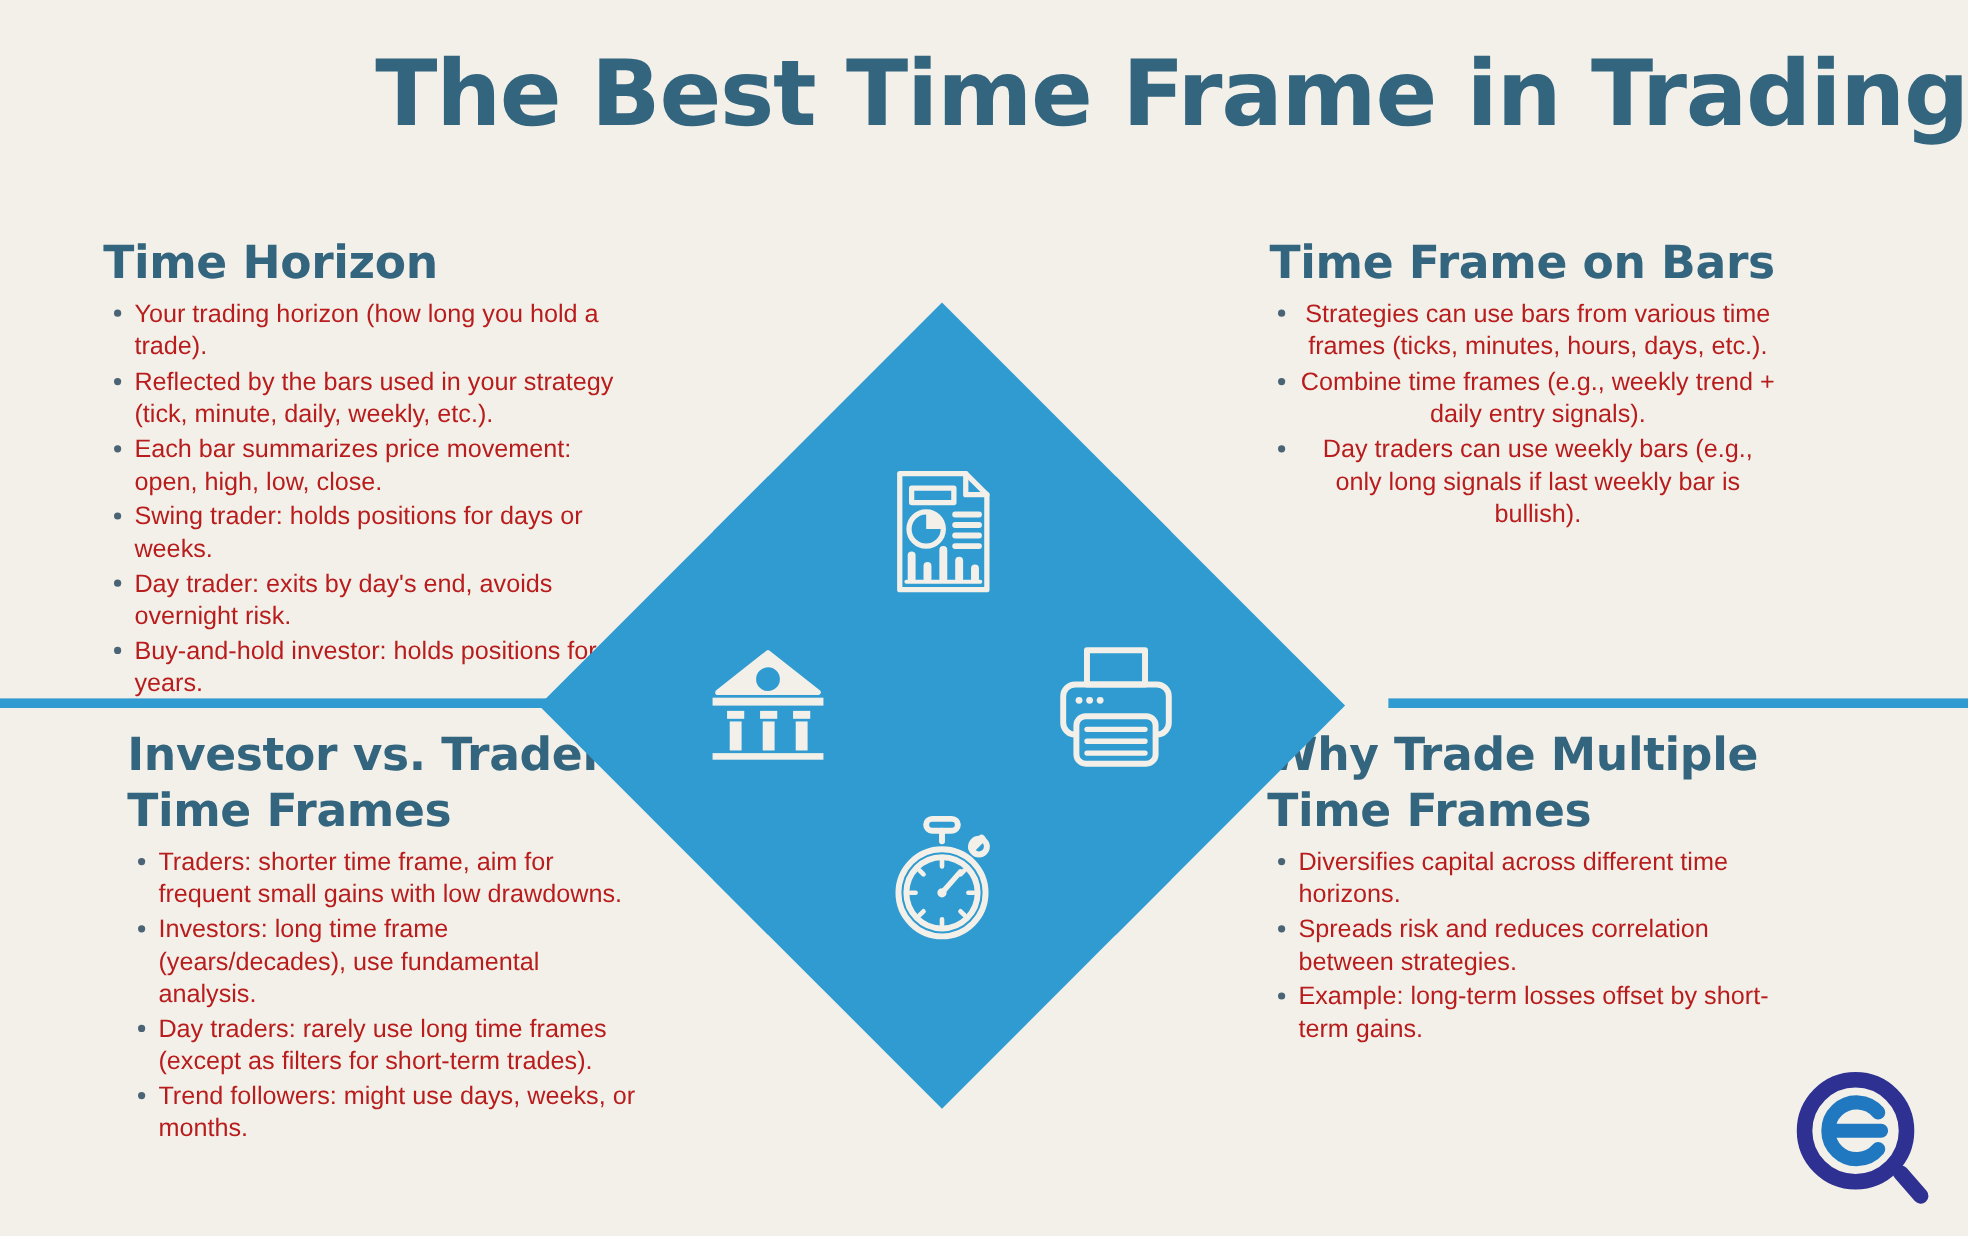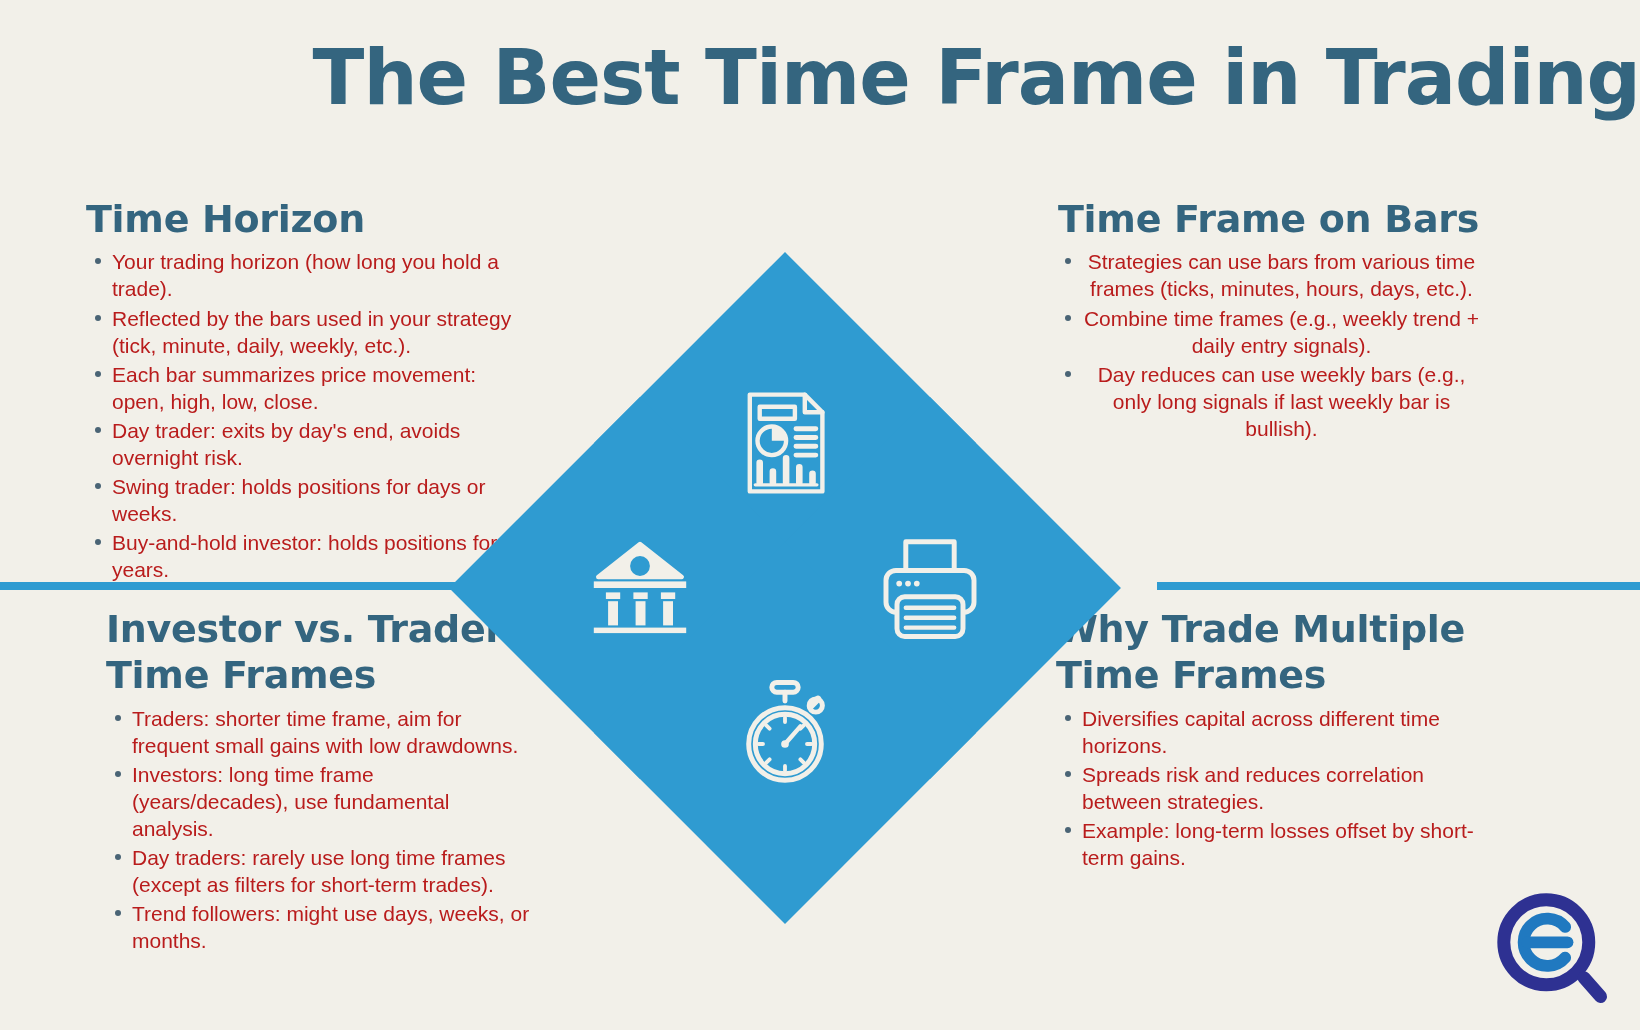--- a/index.html
+++ b/index.html
@@ -135,32 +135,32 @@
 
 <div class="divider" id="divider-left"></div>
 <div class="divider" id="divider-right"></div>
 
 <div class="section" id="sec-time-horizon">
   <h2>Time Horizon</h2>
   <ul>
     <li>Your trading horizon (how long you hold a trade).</li>
     <li>Reflected by the bars used in your strategy (tick, minute, daily, weekly, etc.).</li>
     <li>Each bar summarizes price movement: open, high, low, close.</li>
+    <li>Swing trader: holds positions for days or weeks.</li>
     <li>Day trader: exits by day's end, avoids overnight risk.</li>
-    <li>Swing trader: holds positions for days or weeks.</li>
     <li>Buy-and-hold investor: holds positions for years.</li>
   </ul>
 </div>
 
 <div class="section" id="sec-time-frame-bars">
   <h2>Time Frame on Bars</h2>
   <ul>
     <li>Strategies can use bars from various time frames (ticks, minutes, hours, days, etc.).</li>
     <li>Combine time frames (e.g., weekly trend + daily entry signals).</li>
-    <li>Day reduces can use weekly bars (e.g., only long signals if last weekly bar is bullish).</li>
+    <li>Day traders can use weekly bars (e.g., only long signals if last weekly bar is bullish).</li>
   </ul>
 </div>
 
 <div class="section" id="sec-investor-trader">
   <h2>Investor vs. Trader Time Frames</h2>
   <ul>
     <li>Traders: shorter time frame, aim for frequent small gains with low drawdowns.</li>
     <li>Investors: long time frame (years/decades), use fundamental analysis.</li>
     <li>Day traders: rarely use long time frames (except as filters for short-term trades).</li>
     <li>Trend followers: might use days, weeks, or months.</li>

